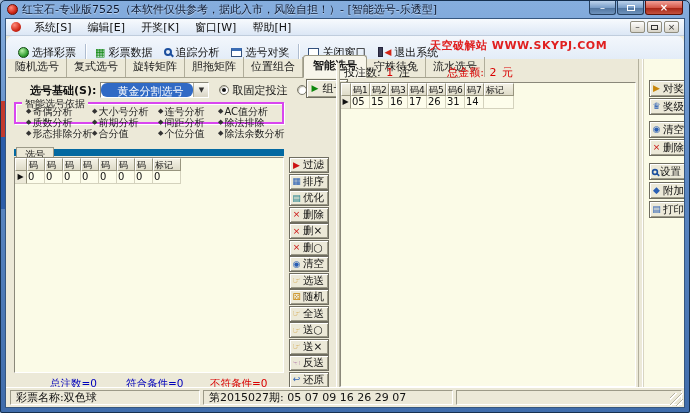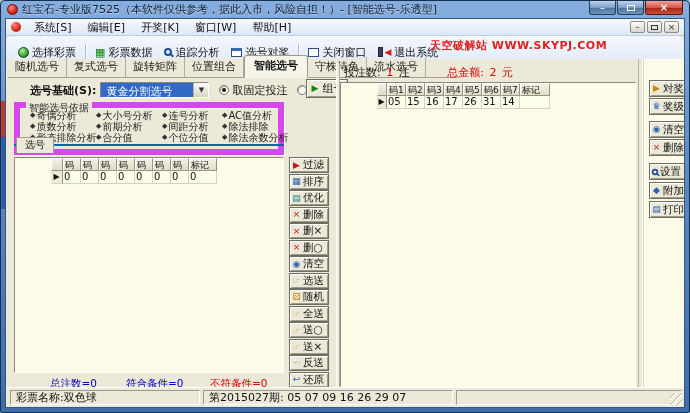--- a/index.html
+++ b/index.html
@@ -59,45 +59,45 @@
   
   .tabstrip { position:absolute; left:2px; top:0; width:452px; height:19px; display:flex; align-items:flex-end; border-bottom:1px solid #a6a390; }
   .tab { font-size:11px; color:#1a1a1a; padding:2px 7px 3px; border-right:1px solid #b0ad9a; cursor:pointer; white-space:nowrap; }
   .tab.active { background:#f7f5ea; border:1px solid #9c9a88; border-bottom:1px solid #f7f5ea; border-radius:3px 3px 0 0;
     font-weight:bold; margin-bottom:-1px; padding:2px 9px 4px; }
 
   
   .basis-row { position:absolute; left:8px; top:22px; width:326px; height:18px; display:flex; align-items:center; }
   .basis-label { font-size:11px; font-weight:bold; color:#111; margin-left:16px; white-space:nowrap; }
   .combo { display:flex; margin-left:4px; border:1px solid; border-color:#8a887a #fff #fff #8a887a; background:#fff; height:16px; }
-  .combo-sel { width:92px; font-size:11px; color:#fff; background:#316ac5; padding:1px 5px; white-space:nowrap; overflow:hidden; }
+  .combo-sel { width:92px; font-size:11px; color:#fff; background:#316ac5; padding:1px 16px; white-space:nowrap; overflow:hidden;border-radius:6px; }
   .combo-btn { width:15px; background:linear-gradient(180deg,#fdfcf7,#d8d4c4); border-left:1px solid #b0ad9a; font-size:7px; color:#333;
     display:flex; align-items:center; justify-content:center; cursor:pointer; }
   .radio-opt { display:flex; align-items:center; gap:3px; font-size:11px; color:#111; margin-left:10px; cursor:pointer; white-space:nowrap; }
   .radio { width:10px; height:10px; border-radius:50%; background:#fff; border:1px solid #7a786a; box-shadow:inset 1px 1px 1px #b9b6a6; position:relative; }
   .radio.checked::after { content:""; position:absolute; left:2px; top:2px; width:4px; height:4px; border-radius:50%; background:#111; }
 
   .btn3d { display:flex; align-items:center; justify-content:center; gap:2px; background:#ece9d8; font-size:11px; color:#101010;
     border:1px solid #6f6d60; box-shadow:inset 1px 1px 0 #fff, inset -1px -1px 0 #9c9a88; cursor:pointer; }
   .group-btn { position:absolute; left:300px; top:20px; width:42px; height:19px; }
 
-  .groupbox { position:absolute; left:8px; top:43px; width:270px; height:53px; border:6px solid #d946ef; box-shadow:1px 1px 0 #fff, inset 1px 1px 0 #fff; }
+  .groupbox { position:absolute; left:8px; top:43px; width:270px; height:22px; border:2px solid #d946ef; box-shadow:1px 1px 0 #fff, inset 1px 1px 0 #fff; }
   .gb-title { position:absolute; left:6px; top:-7px; background:#ece9d8; font-size:10px; color:#222; padding:0 3px; }
   .gb-grid { position:absolute; left:10px; top:2px; right:2px; display:grid; grid-template-columns:66px 66px 60px 72px; row-gap:0; }
   .gb-item { display:flex; align-items:center; gap:1px; font-size:10px; color:#1c1c1c; line-height:11px; white-space:nowrap; cursor:pointer; }
   .diam { font-size:7px; color:#333; }
 
-  .pick-tab-row { position:absolute; left:8px; top:74px; width:270px; height:13px; border-bottom:2px solid #0369a1; }
+  .pick-tab-row { position:absolute; left:8px; top:84px; width:270px; height:13px; border-bottom:7px solid #0369a1; }
   .pick-tab { display:inline-block; font-size:10px; color:#111; background:#ece9d8; border:1px solid #9c9a88; border-bottom:none;
     padding:0 8px 1px; margin-left:2px; }
 
   .list-panel { position:absolute; left:8px; top:98px; width:270px; height:216px; background:#fbfbe7;
     border:1px solid; border-color:#8a887a #fff #fff #8a887a; overflow:hidden; }
   .grid { display:flex; flex-direction:column; }
-  .tr { display:flex;padding-left:36px; }
+  .tr { display:flex; }
   .th { background:linear-gradient(180deg,#f4f2e6,#dedbc8); border:1px solid; border-color:#fff #98957f #98957f #fff;
     font-size:9px; color:#111; text-align:left; padding:0 1px; height:13px; line-height:12px; }
   .td { background:#fdfdeb; border-right:1px solid #d4d2bd; border-bottom:1px solid #d4d2bd; font-size:10px; color:#111;
     padding:0 1px; height:13px; line-height:12px; }
   .c-mark { width:12px; }  .c-num { width:18px; }  .c-tag { width:28px; }
   .td.c-mark { background:#ece9d8; border-right:1px solid #98957f; font-size:8px; text-align:center; }
   .counters { position:absolute; left:8px; top:318px; width:280px; font-size:10.5px; }
   .counters span { position:absolute; white-space:nowrap; }
 
   
@@ -196,20 +196,21 @@
       </div>
       <div class="banner" style="color:#e02020;">天空破解站 WWW.SKYPJ.COM</div>
     </div>
 
     <div class="workspace">
 
       <div class="tabstrip">
         <span class="tab">随机选号</span>
         <span class="tab">复式选号</span>
         <span class="tab">旋转矩阵</span>
+        <span class="tab">胆拖矩阵</span>
         <span class="tab">位置组合</span>
         <span class="tab active">智能选号</span>
         <span class="tab">守株待兔</span>
         <span class="tab">流水选号</span>
       </div>
 
       <div class="basis-row">
         <span class="basis-label">选号基础(S):</span>
         <div class="combo">
           <span class="combo-sel">黄金分割选号</span>

